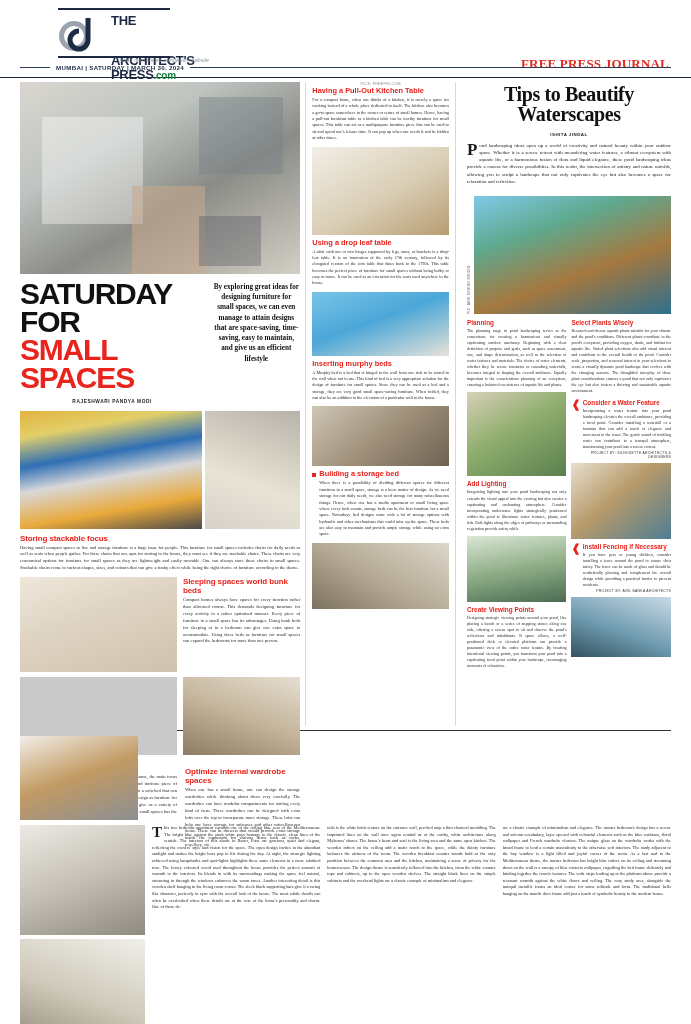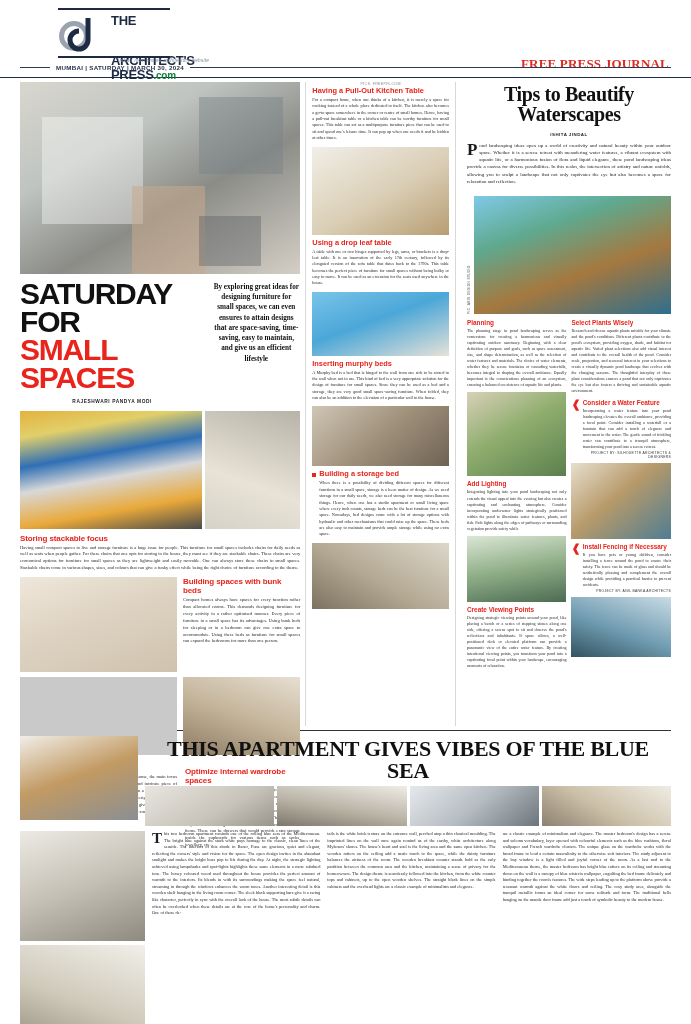--- a/index.html
+++ b/index.html
@@ -168,35 +168,35 @@
       </div>
 
       <div class="hl-block">
         <div class="hl-main">
           <h1 class="kicker">
             <span>SATURDAY FOR</span>
             <span class="red">SMALL SPACES</span>
           </h1>
           <div class="byline">RAJESHWARI PANDYA MODI</div>
         </div>
-        <div class="standfirst">By exploring great ideas for designing furniture for small spaces, we can even ensures to attain designs that are space-saving, time-saving, easy to maintain, and give us an efficient lifestyle</div>
+        <div class="standfirst">By exploring great ideas for designing furniture for small spaces, we can even manage to attain designs that are space-saving, time-saving, easy to maintain, and give us an efficient lifestyle</div>
       </div>
 
       <div class="gal">
         <div class="ph chairs"></div>
         <div class="ph chairs2"></div>
       </div>
 
       <div class="sub-h">Storing stackable focus</div>
       <div class="body-s">Having small compact spaces to live and storage furniture is a huge issue for people. This furniture for small spaces includes chairs for daily needs as well as seats when people gather. For these chairs that one opts for storing in the house, they must see if they are stackable chairs. These chairs are very economical options for furniture for small spaces as they are lightweight and easily movable. One can always store these chairs in small spaces. Stackable chairs come in various shapes, sizes, and colours that can give a funky effect while being the right choice of furniture according to the theme.</div>
 
       <div class="two-col">
         <div class="ph sofa"></div>
         <div style="flex:1">
-          <div class="sub-h" style="margin-top:0">Building spaces with bunk beds</div>
+          <div class="sub-h" style="margin-top:0">Sleeping spaces world bunk beds</div>
           <div class="body-s">Compact homes always have spaces for every function rather than allocated rooms. This demands designing furniture for every activity in a rather optimised manner. Every piece of furniture in a small space has its advantages. Using bunk beds for sleeping or in a bedroom can give one extra space to accommodate. Using these beds as furniture for small spaces can expand the bedrooms for more than one person.</div>
         </div>
       </div>
 
       <div class="two-col">
         <div class="ph sofabed" style="flex:0 0 56%"></div>
         <div class="ph bunk" style="height:78px"></div>
       </div>
 
       <div class="two-col" style="gap:8px">
@@ -285,29 +285,20 @@
           <div class="ph w-ph-e"></div>
         </div>
       </div>
     </div>
   </div>
 
   <div class="divider"></div>
   <div class="bottom">
     <div class="b-head-row">
       <div class="ph b-stair"></div>
-      <div class="b-title">
-        <h2 class="btitle">THIS APARTMENT GIVES VIBES OF THE BLUE SEA</h2>
-        <div class="b-strip">
-          <div class="ph bs1"></div>
-          <div class="ph bs2"></div>
-          <div class="ph bs3"></div>
-          <div class="ph bs4"></div>
-        </div>
-      </div>
     </div>
 
     <div class="b-cols">
       <div class="b-img-left">
         <div class="ph bl1"></div>
         <div class="ph bl2"></div>
       </div>
       <div class="b-c">
         <span class="dropcap">T</span><span>his two bedroom apartment reminds one of the rolling blue seas of the Mediterranean. The bright blue against the stark white pays homage to the classic, clean lines of the seaside. The interiors of this abode in Baner, Pune are gracious, quiet and elegant, reflecting the owners' style and vision for the space. The open design invites in the abundant sunlight and makes the bright hues pop to life during the day. At night, the strategic lighting achieved using lampshades and spot-lights highlights these same elements in a more subdued tone. The honey coloured wood used throughout the house provides the perfect amount of warmth to the interiors. Its blends in with its surroundings making the space feel natural, streaming in through the windows enhances the warm tones. Another interesting detail is this wooden shelf hanging in the living room corner. The sleek black supporting bars give it a swing like character, perfectly in sync with the overall look of the house. The most subtle details can often be overlooked when these details are at the core of the home's personality and charm. One of those de-</span>
       </div>

